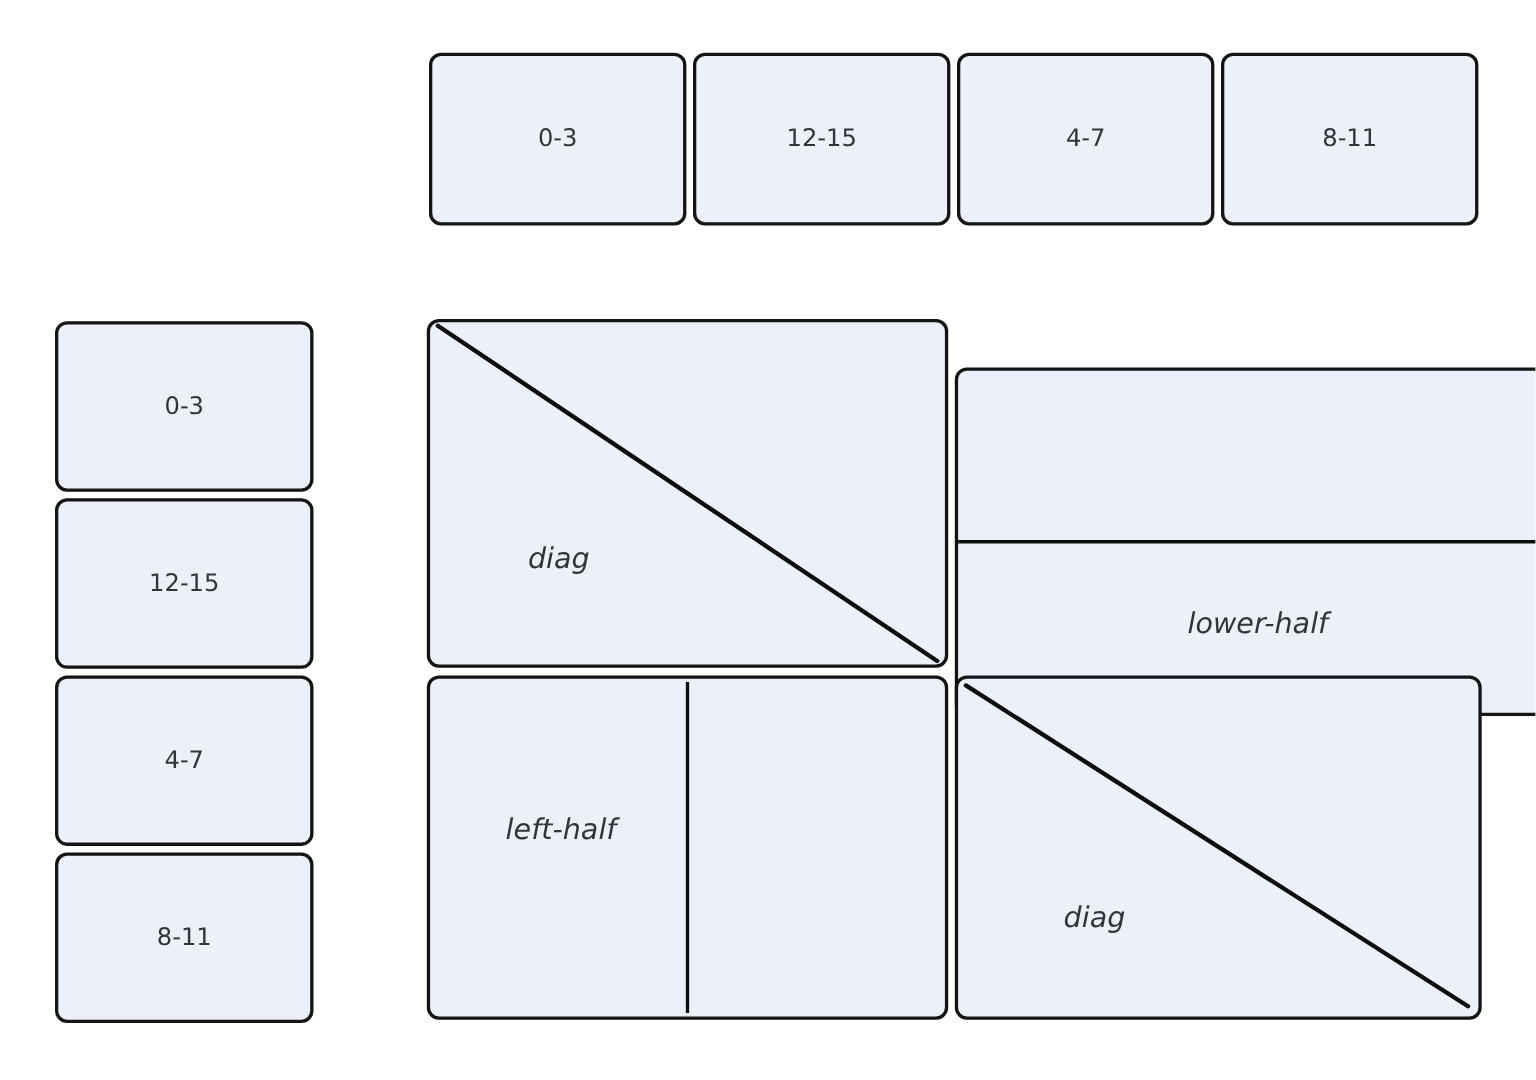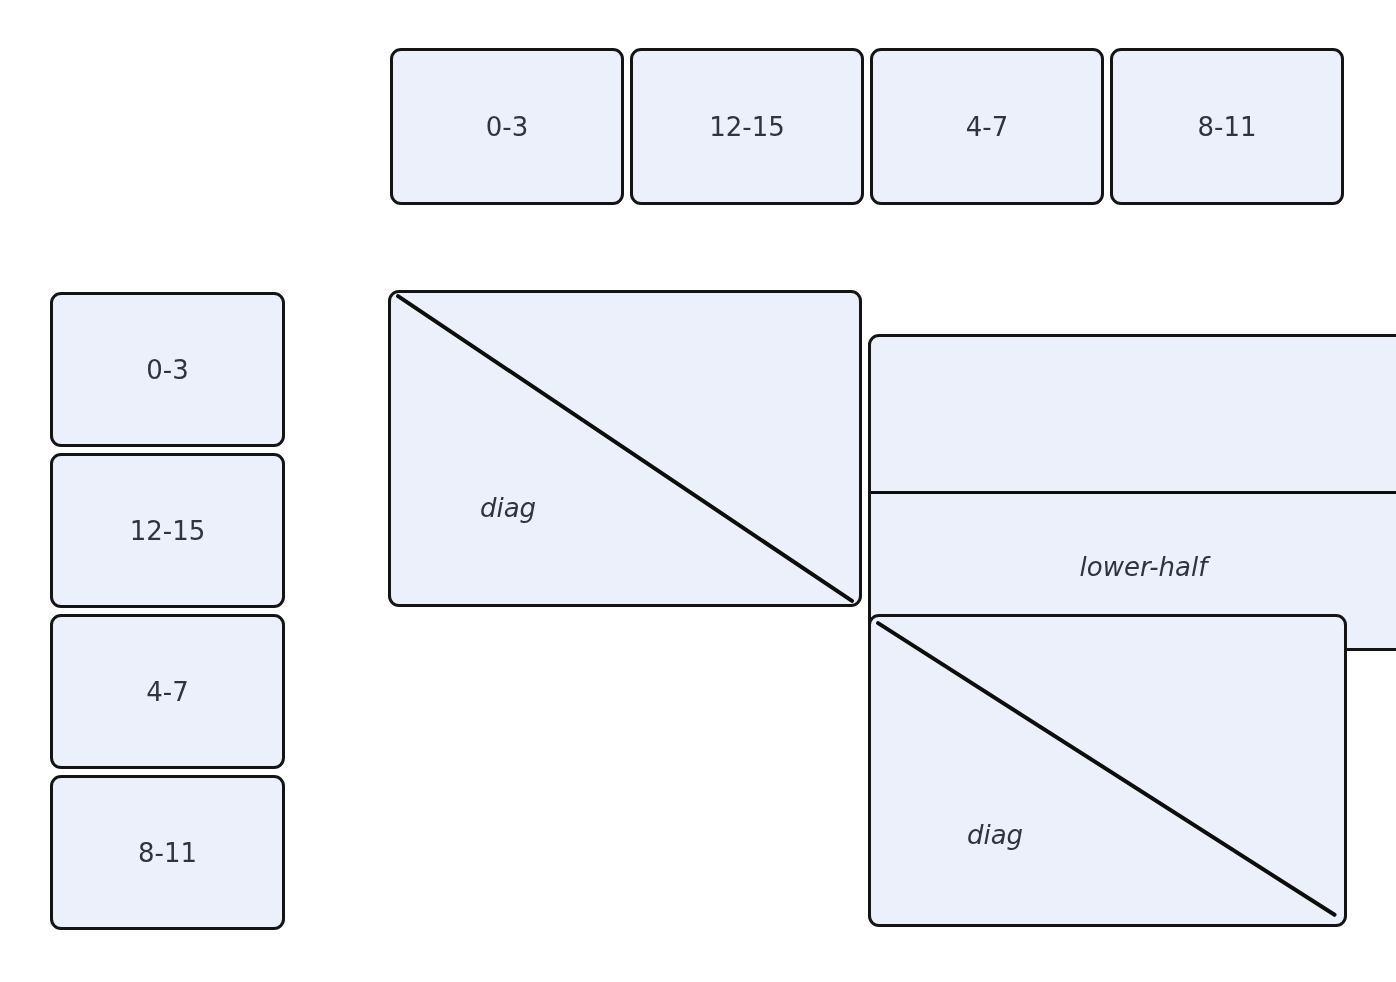--- a/index.html
+++ b/index.html
@@ -22,21 +22,21 @@
 
   .box {
     position: absolute;
     background: var(--box-fill);
     border: 3px solid var(--box-border);
     border-radius: 11px;
     display: flex;
     align-items: center;
     justify-content: center;
     color: var(--text-color);
-    font-size: 26px;
+    font-size: 22px;
     line-height: 1;
   }
 
   
   .t0 { left: 390px;  top: 48px; width: 234px; height: 157px; }
   .t1 { left: 630px;  top: 48px; width: 234px; height: 157px; }
   .t2 { left: 870px;  top: 48px; width: 234px; height: 157px; }
   .t3 { left: 1110px; top: 48px; width: 234px; height: 157px; }
 
   
@@ -116,20 +116,26 @@
     <span class="cell-label">diag</span>
   </div>
 
   <div class="cell cell-tr">
     <svg class="pattern" preserveAspectRatio="none">
       <line class="thin" x1="0%" y1="50%" x2="100%" y2="50%"></line>
     </svg>
     <span class="cell-label">lower-half</span>
   </div>
 
+  <div class="cell cell-bl">
+    <svg class="pattern" preserveAspectRatio="none">
+      <line class="thin" x1="50%" y1="1%" x2="50%" y2="99%"></line>
+    </svg>
+    <span class="cell-label">left-half</span>
+  </div>
 
   <div class="cell cell-br">
     <svg class="pattern" preserveAspectRatio="none">
       <line x1="1.5%" y1="2%" x2="98%" y2="97%"></line>
     </svg>
     <span class="cell-label">diag</span>
   </div>
 
 </div>
 

